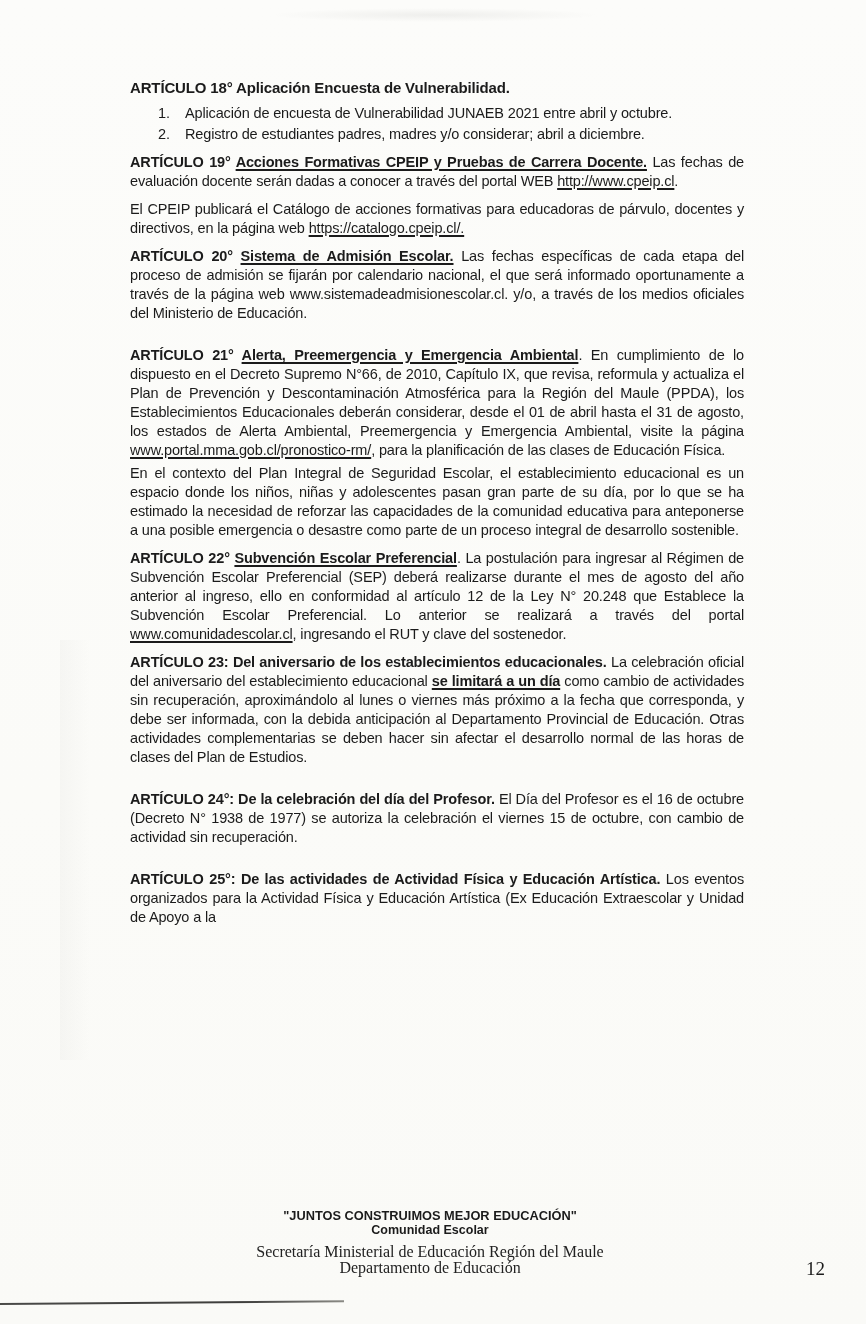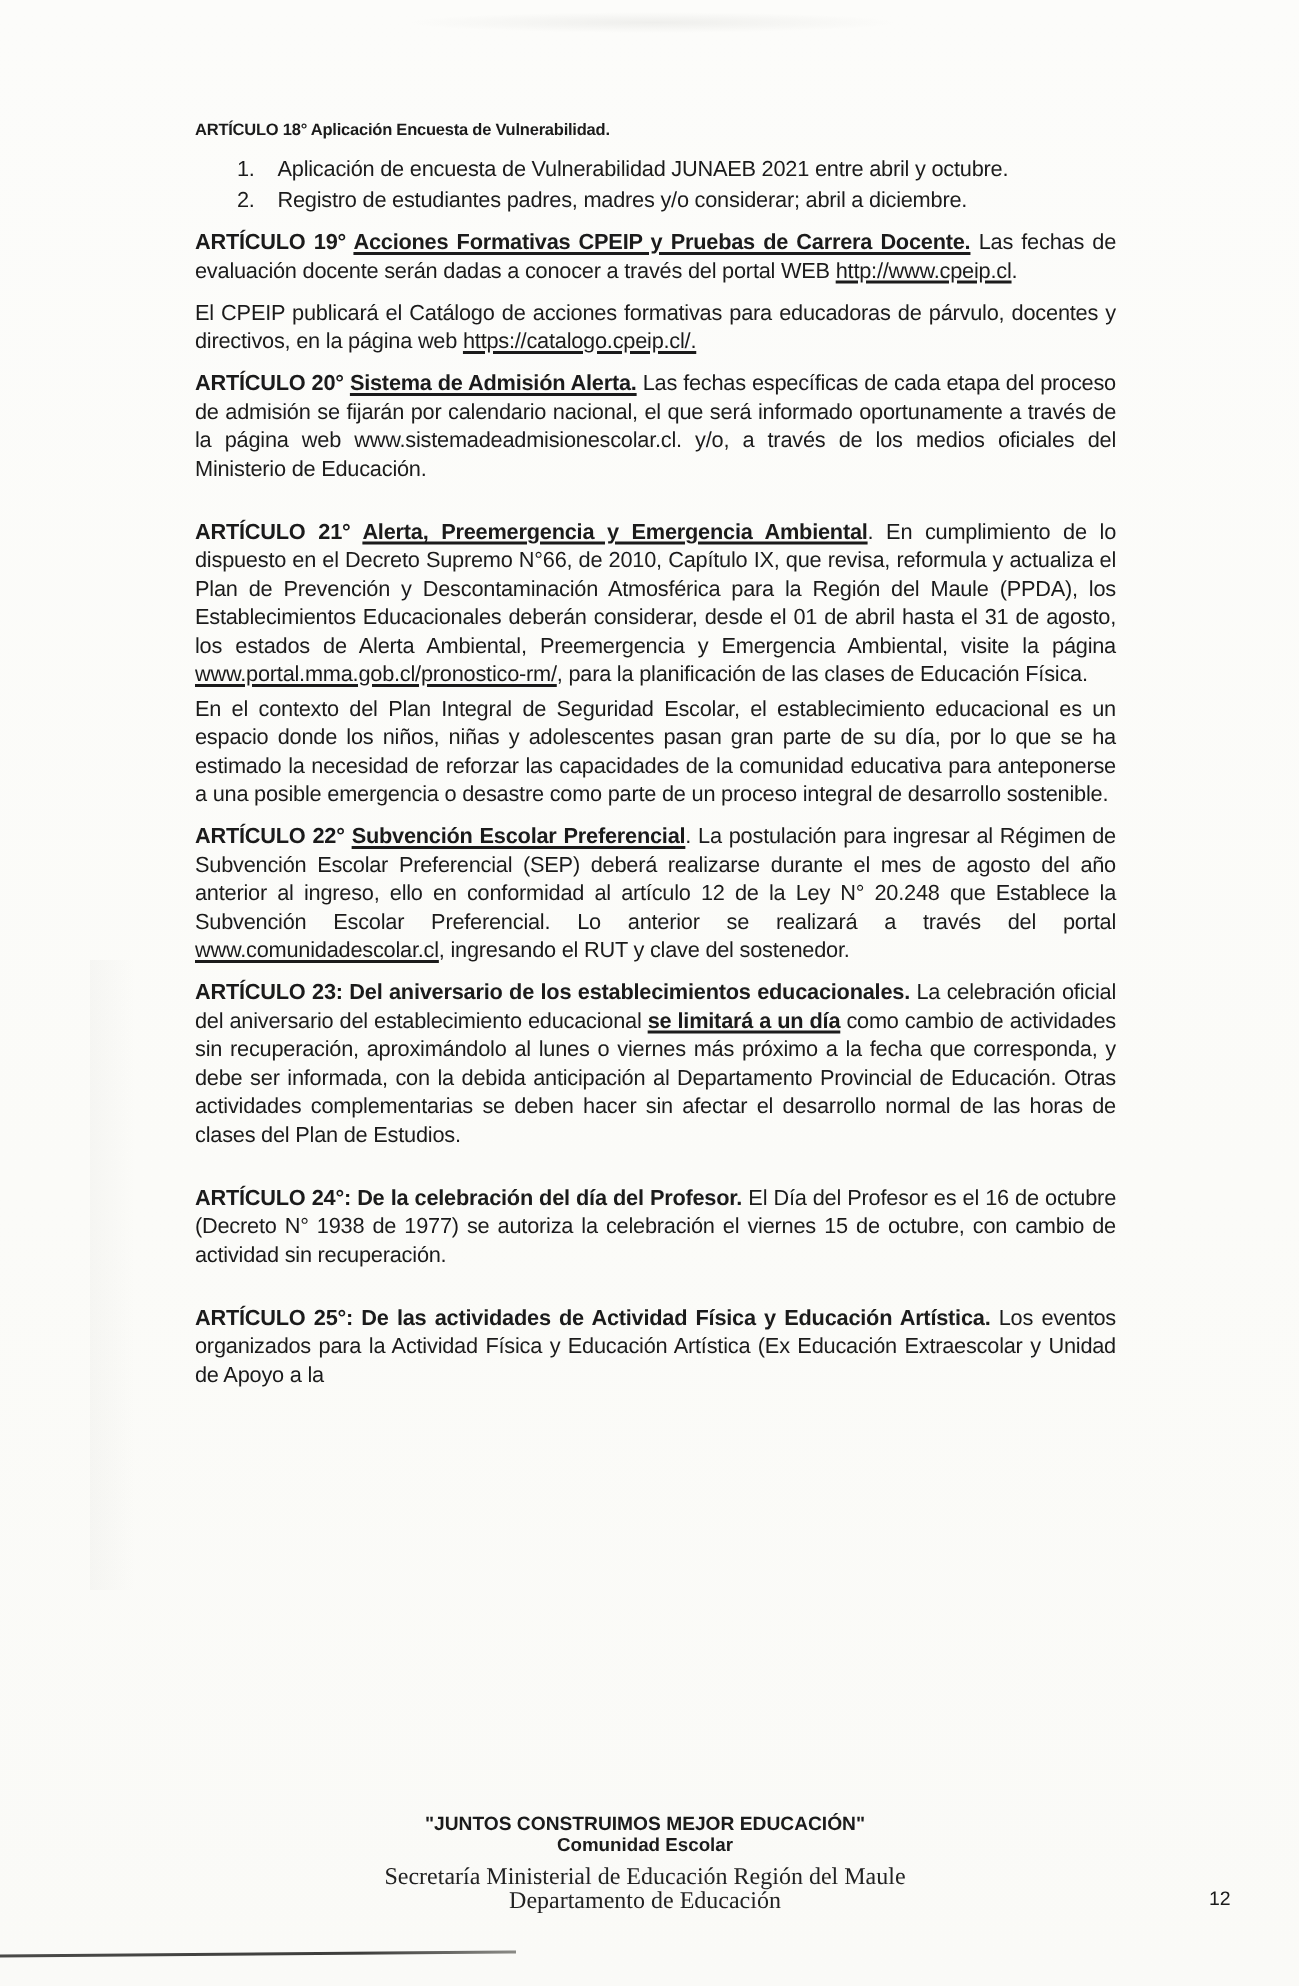--- a/index.html
+++ b/index.html
@@ -19,40 +19,40 @@
     letter-spacing:-0.15px;
     text-align:justify;
   }
   .block{margin:9px 0 0 0;padding:0;}
   .block:first-child{margin-top:0;}
   .block.gap-lg{margin-top:23px;}
   .block.gap-md{margin-top:4px;}
   .b{font-weight:bold;}
   .u{text-decoration:underline;text-decoration-thickness:1.5px;text-underline-offset:2px;margin-top:28px;}
   .b.u{text-decoration-thickness:2px;}
-  .heading-line{font-weight:bold;font-size:11px;}
+  .heading-line{font-weight:bold;font-size:15px;}
   .list{margin:7px 0 0 0;}
   .li{display:flex;margin-top:2px;}
   .li .num{flex:0 0 27px;margin-left:28px;text-align:left;}
   .li .li-text{flex:1;text-align:justify;}
   .footer{
     position:absolute;left:130px;top:1208px;width:600px;
     text-align:center;color:#1b1b1b;
   }
   .footer .slogan{font-weight:bold;font-size:12.8px;line-height:15px;letter-spacing:0;}
   .footer .org{font-weight:bold;font-size:12.5px;line-height:15px;}
   .footer .serifline{
     font-family:"Liberation Serif","DejaVu Serif",serif;
     font-size:16px;line-height:15px;margin-top:1px;color:#222;
   }
   .footer .serifline.first{margin-top:6px;}
   .page-number{
     position:absolute;left:806px;top:1258px;
-    font-family:Liberation Sans, sans-serif;
-    font-size:13px;color:#1b1b1b;
+    font-family:Liberation Serif, serif;
+    font-size:19px;color:#1b1b1b;
   }
   .bottom-rule{
     position:absolute;left:0px;top:1303px;width:344px;height:2px;
     background:linear-gradient(90deg,#4a4a48 0%,#3d3d3b 70%,#8a8a85 100%);
     transform:rotate(-0.45deg);transform-origin:left center;
   }
   
   .smudge{position:absolute;pointer-events:none;}
   .s1{left:270px;top:8px;width:330px;height:14px;background:radial-gradient(ellipse at center,rgba(120,120,115,0.10),transparent 70%);}
   .s2{left:60px;top:640px;width:30px;height:420px;background:linear-gradient(90deg,rgba(140,140,135,0.05),transparent);}
@@ -71,21 +71,21 @@
           <span class="num">1.</span>
           <span class="li-text">Aplicación de encuesta de Vulnerabilidad JUNAEB 2021 entre abril y octubre.</span>
         </div>
         <div class="li">
           <span class="num">2.</span>
           <span class="li-text">Registro de estudiantes padres, madres y/o considerar; abril a diciembre.</span>
         </div>
       </div>
       <p class="block"><span class="b">ARTÍCULO 19° </span><span class="b u">Acciones Formativas CPEIP y Pruebas de Carrera Docente.</span><span class=""> Las fechas de evaluación docente serán dadas a conocer a través del portal WEB </span><span class="u">http://www.cpeip.cl</span><span class="">.</span></p>
       <p class="block"><span class="">El CPEIP publicará el Catálogo de acciones formativas para educadoras de párvulo, docentes y directivos, en la página web </span><span class="u">https://catalogo.cpeip.cl/.</span></p>
-      <p class="block"><span class="b">ARTÍCULO 20° </span><span class="b u">Sistema de Admisión Alerta.</span><span class=""> Las fechas específicas de cada etapa del proceso de admisión se fijarán por calendario nacional, el que será informado oportunamente a través de la página web www.sistemadeadmisionescolar.cl. y/o, a través de los medios oficiales del Ministerio de Educación.</span></p>
+      <p class="block"><span class="b">ARTÍCULO 20° </span><span class="b u">Sistema de Admisión Escolar.</span><span class=""> Las fechas específicas de cada etapa del proceso de admisión se fijarán por calendario nacional, el que será informado oportunamente a través de la página web www.sistemadeadmisionescolar.cl. y/o, a través de los medios oficiales del Ministerio de Educación.</span></p>
       <p class="block gap-lg"><span class="b">ARTÍCULO 21° </span><span class="b u">Alerta, Preemergencia y Emergencia Ambiental</span><span class="">. En cumplimiento de lo dispuesto en el Decreto Supremo N°66, de 2010, Capítulo IX, que revisa, reformula y actualiza el Plan de Prevención y Descontaminación Atmosférica para la Región del Maule (PPDA), los Establecimientos Educacionales deberán considerar, desde el 01 de abril hasta el 31 de agosto, los estados de Alerta Ambiental, Preemergencia y Emergencia Ambiental, visite la página </span><span class="u">www.portal.mma.gob.cl/pronostico-rm/</span><span class="">, para la planificación de las clases de Educación Física.</span></p>
       <p class="block gap-md"><span class="">En el contexto del Plan Integral de Seguridad Escolar, el establecimiento educacional es un espacio donde los niños, niñas y adolescentes pasan gran parte de su día, por lo que se ha estimado la necesidad de reforzar las capacidades de la comunidad educativa para anteponerse a una posible emergencia o desastre como parte de un proceso integral de desarrollo sostenible.</span></p>
       <p class="block"><span class="b">ARTÍCULO 22° </span><span class="b u">Subvención Escolar Preferencial</span><span class="">. La postulación para ingresar al Régimen de Subvención Escolar Preferencial (SEP) deberá realizarse durante el mes de agosto del año anterior al ingreso, ello en conformidad al artículo 12 de la Ley N° 20.248 que Establece la Subvención Escolar Preferencial. Lo anterior se realizará a través del portal </span><span class="u">www.comunidadescolar.cl</span><span class="">, ingresando el RUT y clave del sostenedor.</span></p>
       <p class="block"><span class="b">ARTÍCULO 23: Del aniversario de los establecimientos educacionales.</span><span class=""> La celebración oficial del aniversario del establecimiento educacional </span><span class="b u">se limitará a un día</span><span class=""> como cambio de actividades sin recuperación, aproximándolo al lunes o viernes más próximo a la fecha que corresponda, y debe ser informada, con la debida anticipación al Departamento Provincial de Educación. Otras actividades complementarias se deben hacer sin afectar el desarrollo normal de las horas de clases del Plan de Estudios.</span></p>
       <p class="block gap-lg"><span class="b">ARTÍCULO 24°: De la celebración del día del Profesor.</span><span class=""> El Día del Profesor es el 16 de octubre (Decreto N° 1938 de 1977) se autoriza la celebración el viernes 15 de octubre, con cambio de actividad sin recuperación.</span></p>
       <p class="block gap-lg"><span class="b">ARTÍCULO 25°: De las actividades de Actividad Física y Educación Artística.</span><span class=""> Los eventos organizados para la Actividad Física y Educación Artística (Ex Educación Extraescolar y Unidad de Apoyo a la</span></p>
     </div>
 
   <div class="footer">
     <div class="slogan">"JUNTOS CONSTRUIMOS MEJOR EDUCACIÓN"</div>

